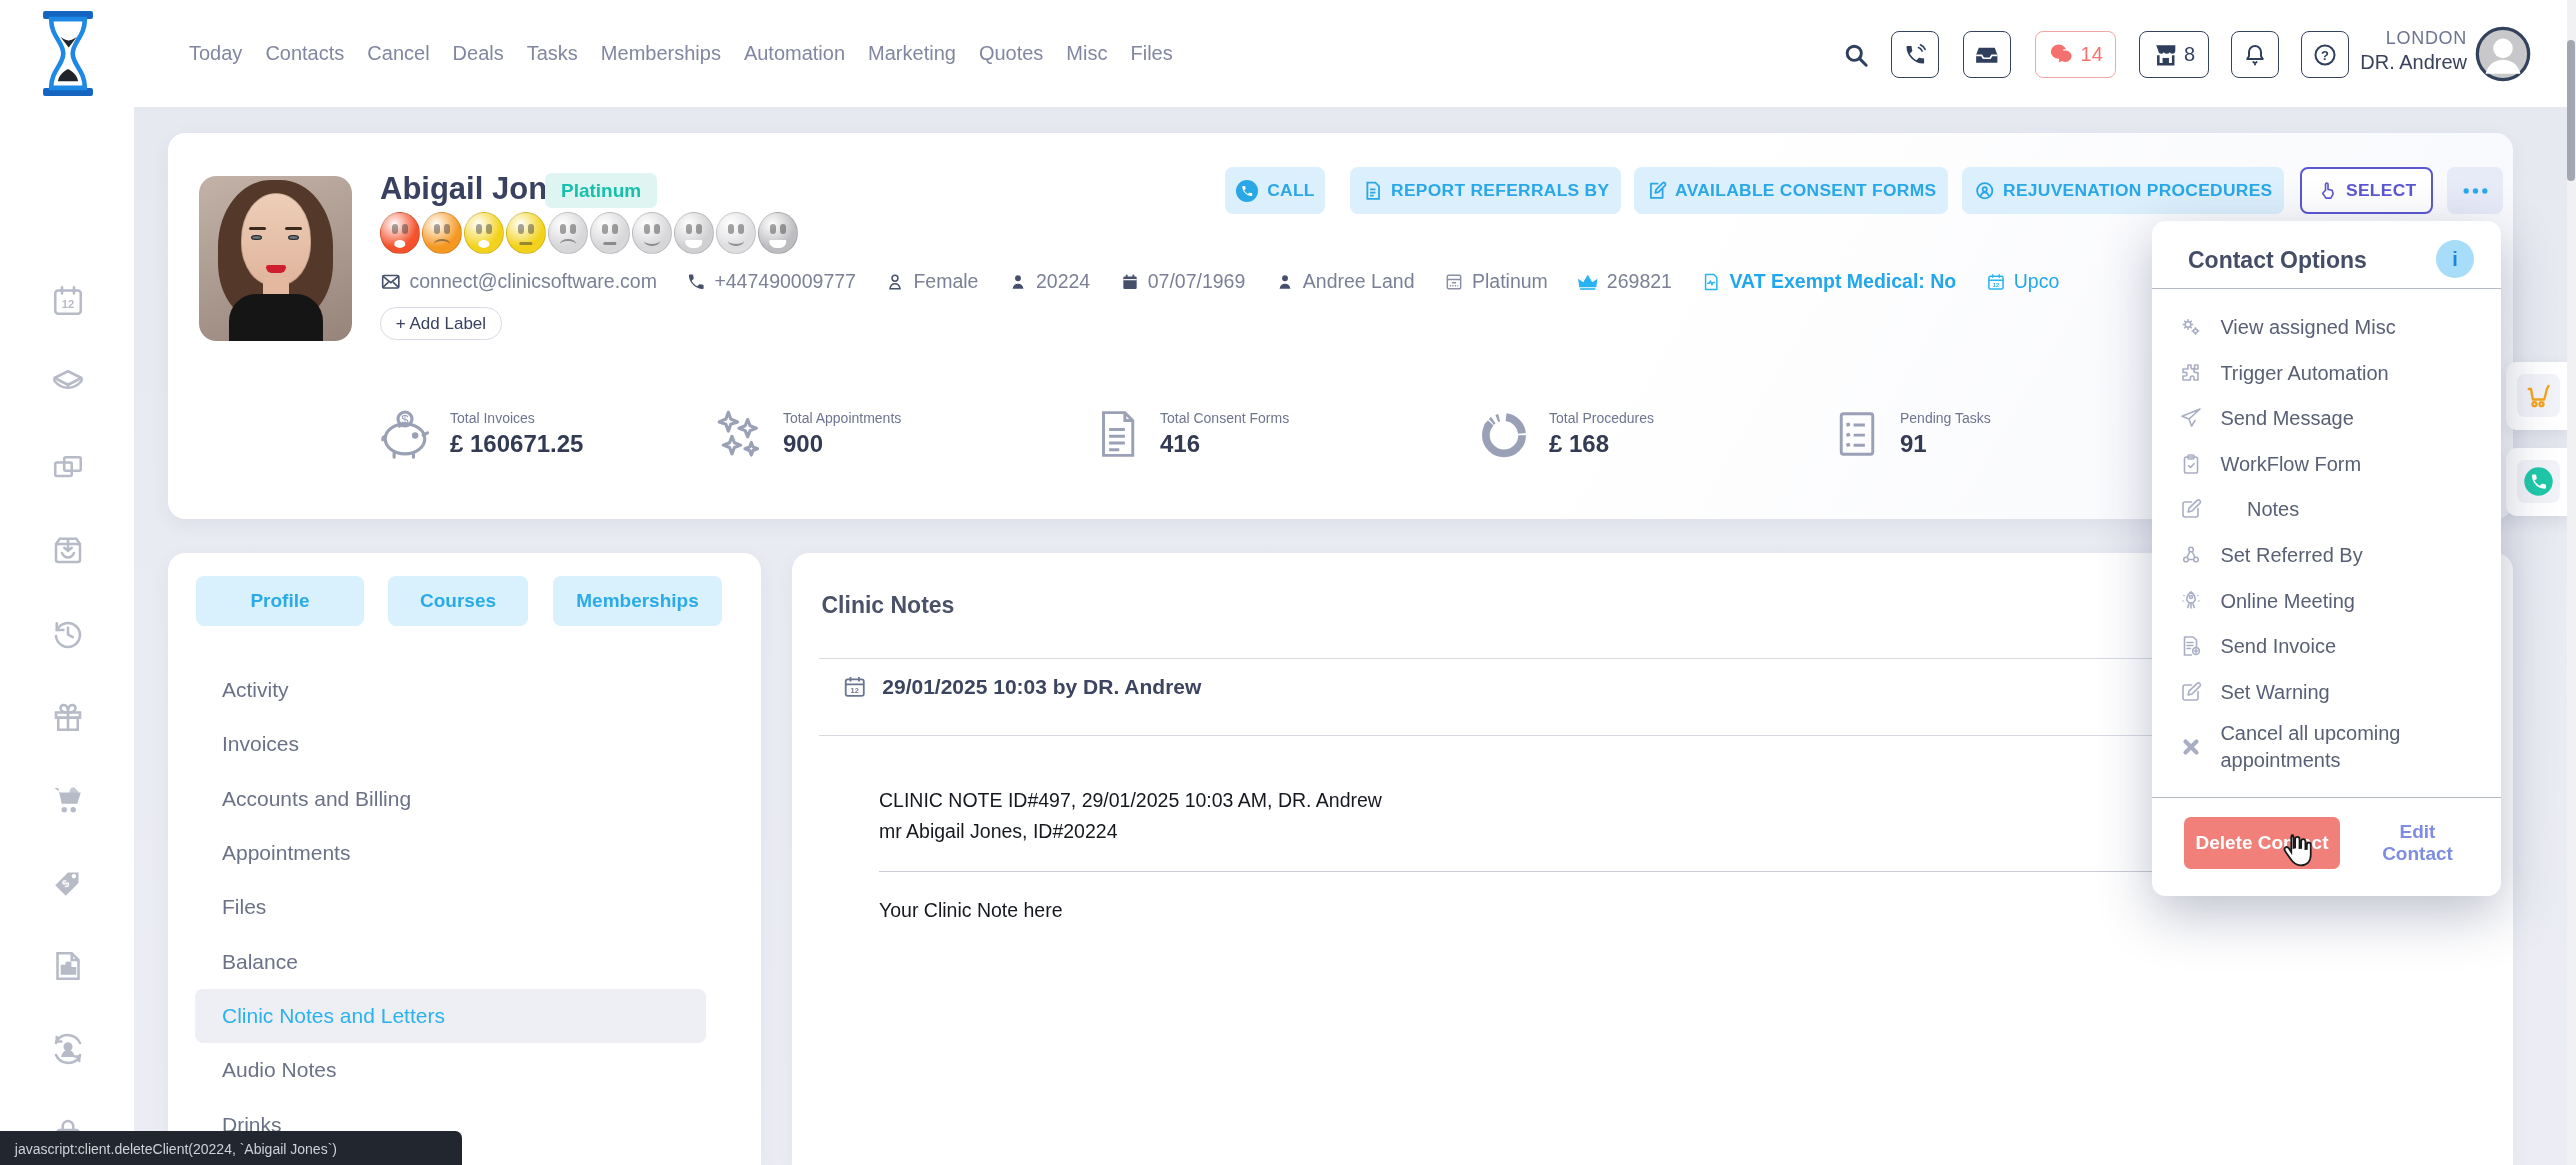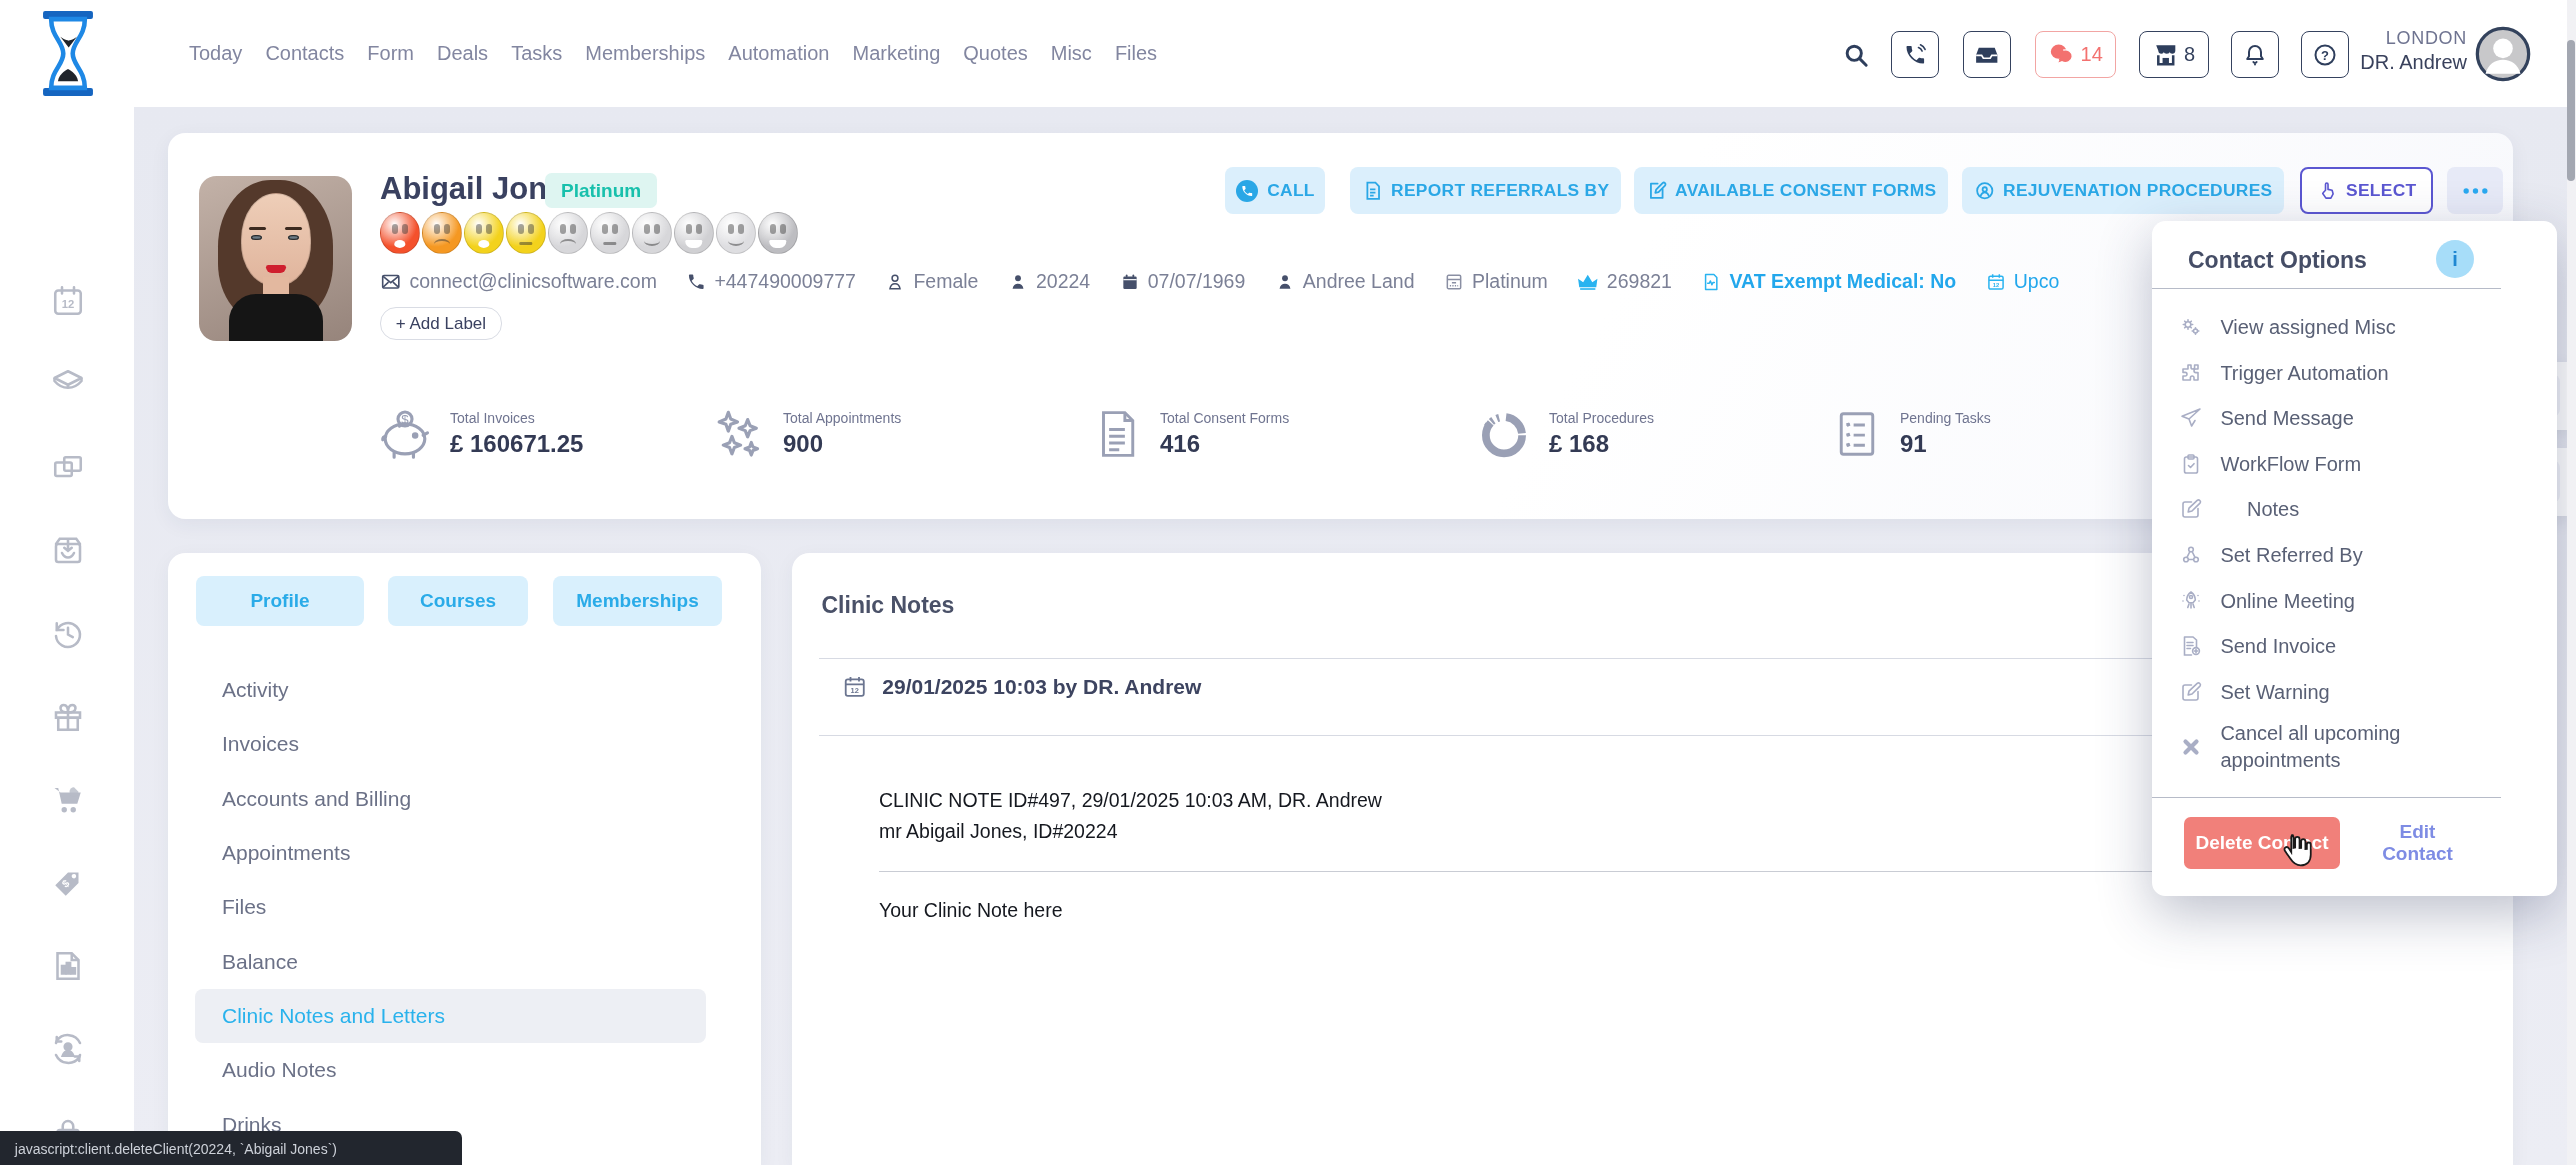--- a/index.html
+++ b/index.html
@@ -66,21 +66,21 @@
          font-size:21px;color:#6b7187;box-sizing:border-box;border-radius:8px;cursor:pointer;}
   .litem.active{background:#edeff4;color:#29b2ec;}
   
   .rpanel{position:absolute;left:792px;top:553px;width:1721px;height:613px;border-radius:17.4px 17.4px 0 0;background:#fff;box-shadow:0 5.4px 20px rgba(40,50,80,.05);}
   .rpanel .ptitle{position:absolute;left:29.5px;top:39px;font-size:23px;color:#4a5168;font-weight:600;}
   .hline{position:absolute;height:1.3px;background:#d7dae3;}
   .notehead{position:absolute;left:50px;top:121px;display:flex;align-items:center;gap:14.8px;
             font-size:21px;font-weight:700;color:#3d4460;}
   .notetxt{position:absolute;left:87px;font-size:19.5px;color:#15181f;}
   
-  .cmenu{position:absolute;left:2152px;top:221px;width:405px;height:675px;background:#fff;border-radius:13.4px;
+  .cmenu{position:absolute;left:2152px;top:221px;width:349px;height:675px;background:#fff;border-radius:13.4px;
          box-shadow:0 17.4px 54px rgba(40,50,90,.30);z-index:20;}
   .cmenu .mtitle{position:absolute;left:36px;top:25.5px;font-size:23px;color:#454d66;font-weight:600;}
   .infocircle{position:absolute;left:284px;top:19px;width:38px;height:38px;border-radius:50%;background:#a7ddf9;
               color:#1f87d2;font-weight:700;font-size:20px;display:flex;align-items:center;justify-content:center;cursor:pointer;}
   .mdiv{position:absolute;left:0;width:349px;height:1.3px;background:#b6bbc8;}
   .mitem{position:absolute;left:27px;width:309px;display:flex;align-items:center;gap:17.4px;
          font-size:20px;color:#596075;cursor:pointer;}
   .mitem svg{flex:none;color:#a9aec5;}
   .mitem .two{line-height:1.35;}
   .delbtn{position:absolute;left:32px;top:596px;width:156px;height:52px;background:#f1807a;border-radius:6.7px;
@@ -112,21 +112,21 @@
         <rect x="3" y="0" width="37" height="6" rx="1.5" fill="#1565c0"></rect>
         <rect x="3" y="57" width="37" height="6" rx="1.5" fill="#1565c0"></rect>
         <path d="M9 6c0 13 9 17 9 25.5S9 44 9 57h25C34 44 25 40 25 31.5S34 19 34 6z" fill="none" stroke="#1e88e5" stroke-width="3.4"></path>
         <path d="M15 18c2 3 7 4 7 4s5-1 7-4l-7 9z" fill="#20242b"></path>
         <path d="M14 52c1-6 7.5-9 7.5-9s6.5 3 7.5 9z" fill="#20242b"></path>
       </svg>
     </div>
     <div class="nav">
       <span>Today</span>
       <span>Contacts</span>
-      <span>Form</span>
+      <span>Cancel</span>
       <span>Deals</span>
       <span>Tasks</span>
       <span>Memberships</span>
       <span>Automation</span>
       <span>Marketing</span>
       <span>Quotes</span>
       <span>Misc</span>
       <span>Files</span>
     </div>
 

